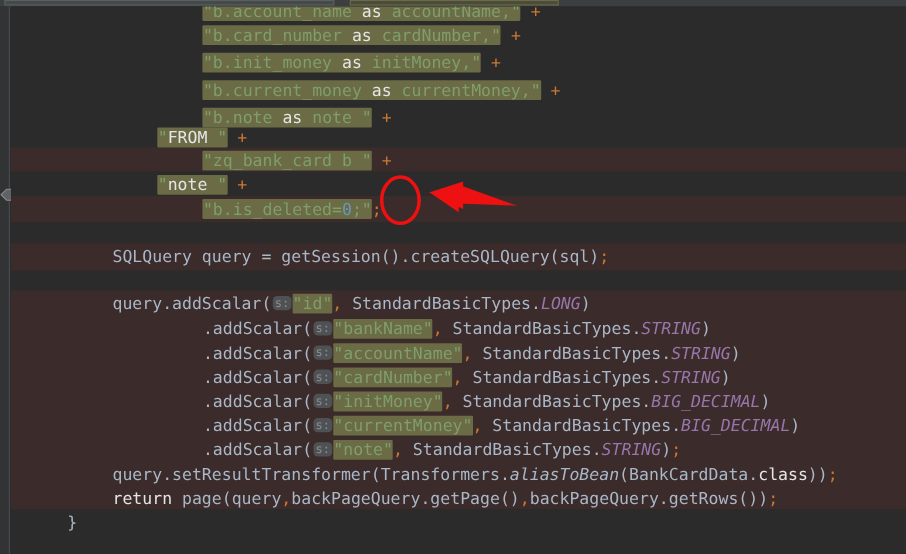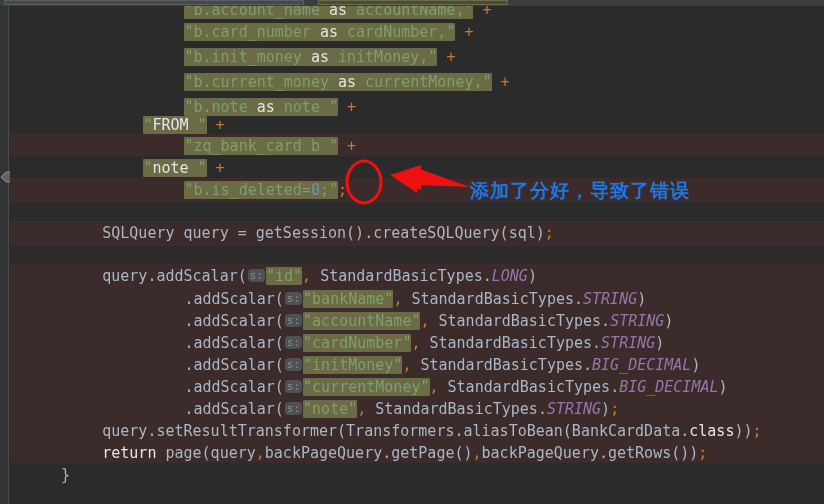--- a/index.html
+++ b/index.html
@@ -38,21 +38,21 @@
 
   
   .str{color:#7f9e6a;}
   .strq{color:#7f9e6a;}
   .kw{color:#e5e5e5;}
   .plainid{color:#a9b7c6;}
   .num{color:#6897bb;}
   .stat{color:#9876aa;font-style:italic;}
   .op{color:#a9b7c6;}
   .semi{color:#cc7832;}
-  .fieldit{color:#a9b7c6;}
+  .fieldit{color:#a9b7c6;font-style:italic;}
 
   
   .hl{background:#6b6b46;border-radius:1px;}
 
   
   .hint{
     display:inline-block;background:#4e5254;color:#8c8c8c;
     border-radius:4px;font-size:11px;line-height:13px;
     padding:0 2px;vertical-align:2px;margin:0 1px;
     font-family:"DejaVu Sans Mono","Liberation Mono",monospace;
@@ -134,15 +134,14 @@
   </div>
 
   <svg class="annot" viewBox="0 0 824 504" width="824" height="504">
 
     <ellipse cx="364" cy="182" rx="17" ry="21" fill="none" stroke="#ee1111" stroke-width="3.2"></ellipse>
 
     <polygon fill="#ee1111" points="392,176 417,168 470,187 417,185 417,193"></polygon>
     <polygon fill="#ee1111" points="390,175 421,165 421,190"></polygon>
   </svg>
 
-  <div class="cn-note">添加了分好，导致了错误</div>
 
 </div>
 
 </body></html>

